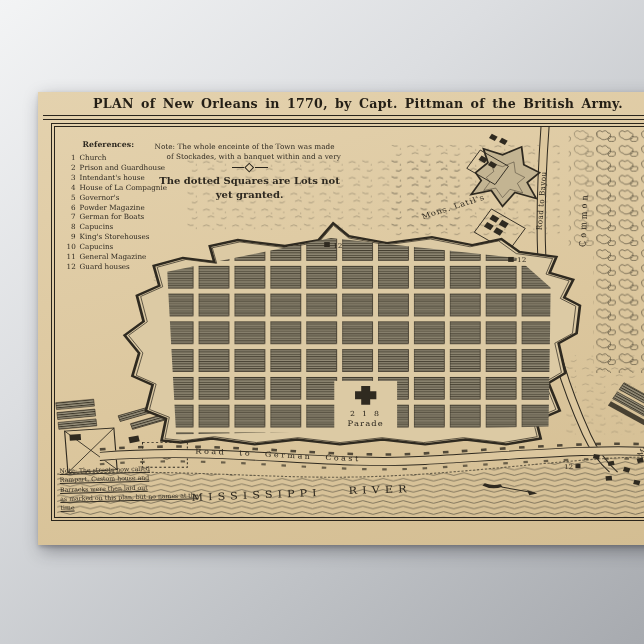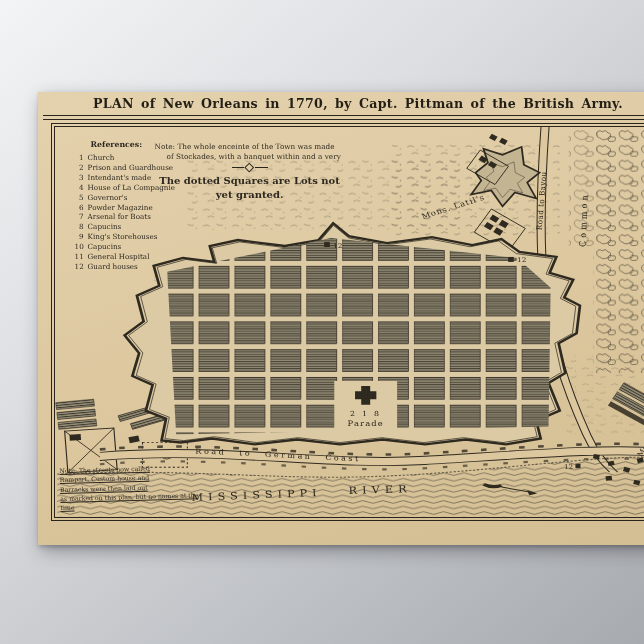--- a/index.html
+++ b/index.html
@@ -23,21 +23,21 @@
     border-top:1.7px solid #2a251c;border-bottom:.9px solid #2a251c;
   }
   .map-frame{
     position:absolute;left:13px;top:31px;right:13px;bottom:24px;
     border:1.4px solid #2a251c;
   }
   .map-inner{position:absolute;inset:1.6px;border:.8px solid #2a251c;overflow:hidden;}
   svg.map{position:absolute;inset:0;width:100%;height:100%;display:block;}
   .mt{font-family:"DejaVu Serif","Liberation Serif",serif;fill:#2a251c;}
   .refs{
-    position:absolute;left:20px;top:13px;width:112px;
+    position:absolute;left:12px;top:13px;width:112px;
     font-size:7.2px;line-height:1.37;color:#2e2920;
   }
   .refs-heading{font-weight:bold;font-size:7.8px;margin:0 0 3px 16px;}
   .ref-row{display:flex;}
   .ref-num{width:9px;text-align:right;margin-right:4px;flex:none;}
   .note{
     position:absolute;left:100px;top:15px;width:190px;
     font-size:7.3px;line-height:1.42;color:#2e2920;
   }
   .note-l2,.note-l3{margin-left:12px;}
@@ -230,53 +230,53 @@
         <div class="ref-row">
             <span class="ref-num">1</span>
             <span>Church</span>
           </div>
         <div class="ref-row">
             <span class="ref-num">2</span>
             <span>Prison and Guardhouse</span>
           </div>
         <div class="ref-row">
             <span class="ref-num">3</span>
-            <span>Intendant's made</span>
+            <span>Intendant's house</span>
           </div>
         <div class="ref-row">
             <span class="ref-num">4</span>
             <span>House of La Compagnie</span>
           </div>
         <div class="ref-row">
             <span class="ref-num">5</span>
             <span>Governor's</span>
           </div>
         <div class="ref-row">
             <span class="ref-num">6</span>
             <span>Powder Magazine</span>
           </div>
         <div class="ref-row">
             <span class="ref-num">7</span>
-            <span>Arsenal for Boats</span>
+            <span>German for Boats</span>
           </div>
         <div class="ref-row">
             <span class="ref-num">8</span>
             <span>Capucins</span>
           </div>
         <div class="ref-row">
             <span class="ref-num">9</span>
             <span>King's Storehouses</span>
           </div>
         <div class="ref-row">
             <span class="ref-num">10</span>
             <span>Capucins</span>
           </div>
         <div class="ref-row">
             <span class="ref-num">11</span>
-            <span>General Hospital</span>
+            <span>General Magazine</span>
           </div>
         <div class="ref-row">
             <span class="ref-num">12</span>
             <span>Guard houses</span>
           </div>
       </div>
 
       <div class="note">
         <div class="note-l1">Note: The whole enceinte of the Town was made</div>
         <div class="note-l2">of Stockades, with a banquet within and a very</div>

